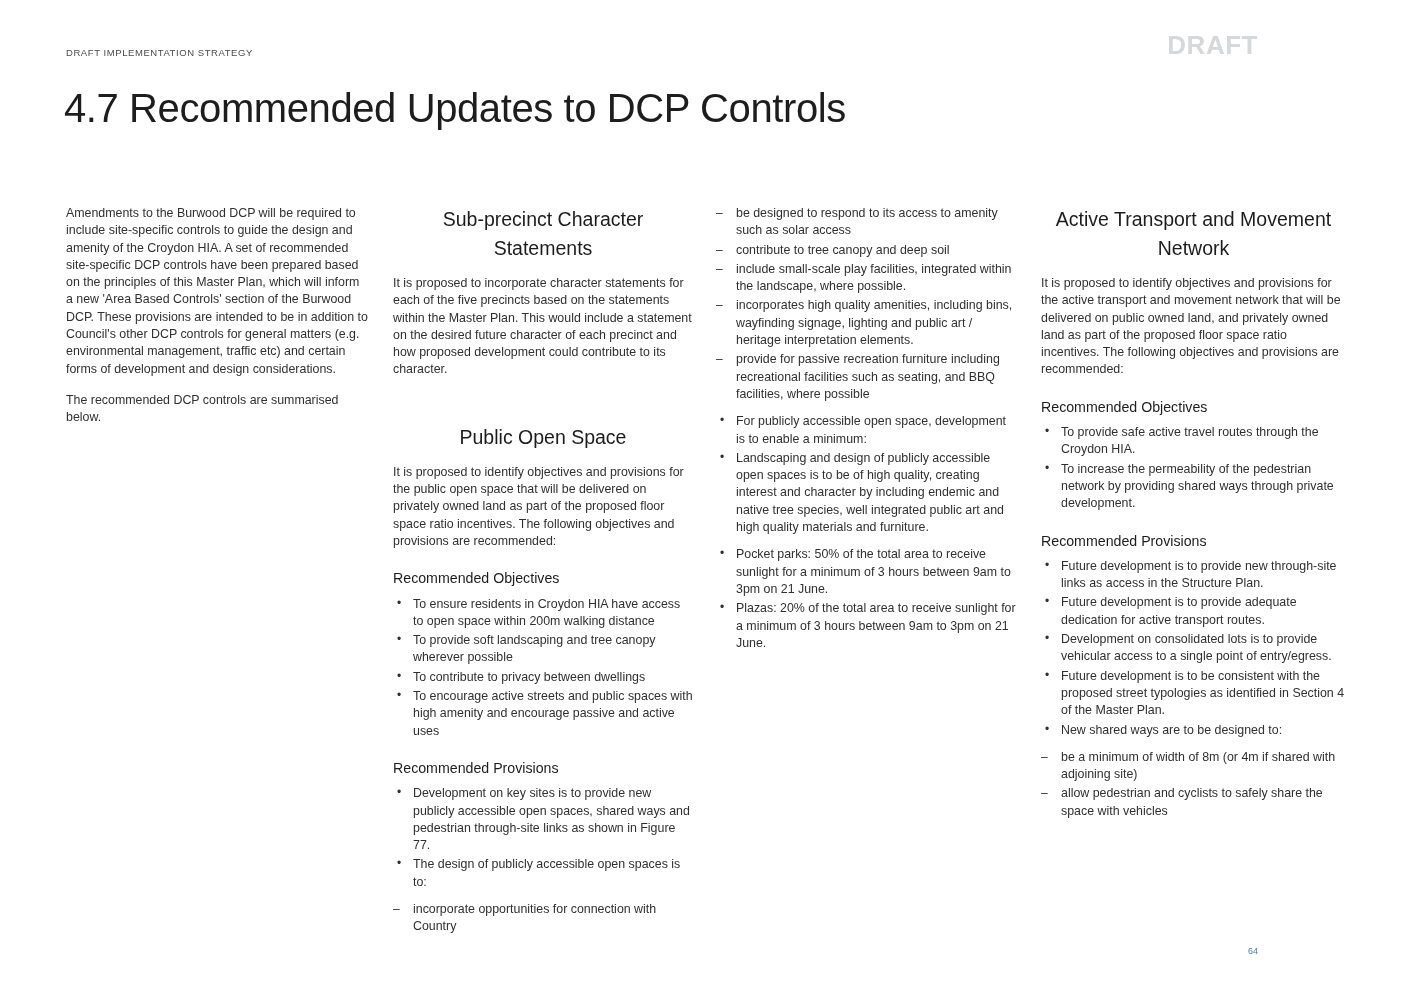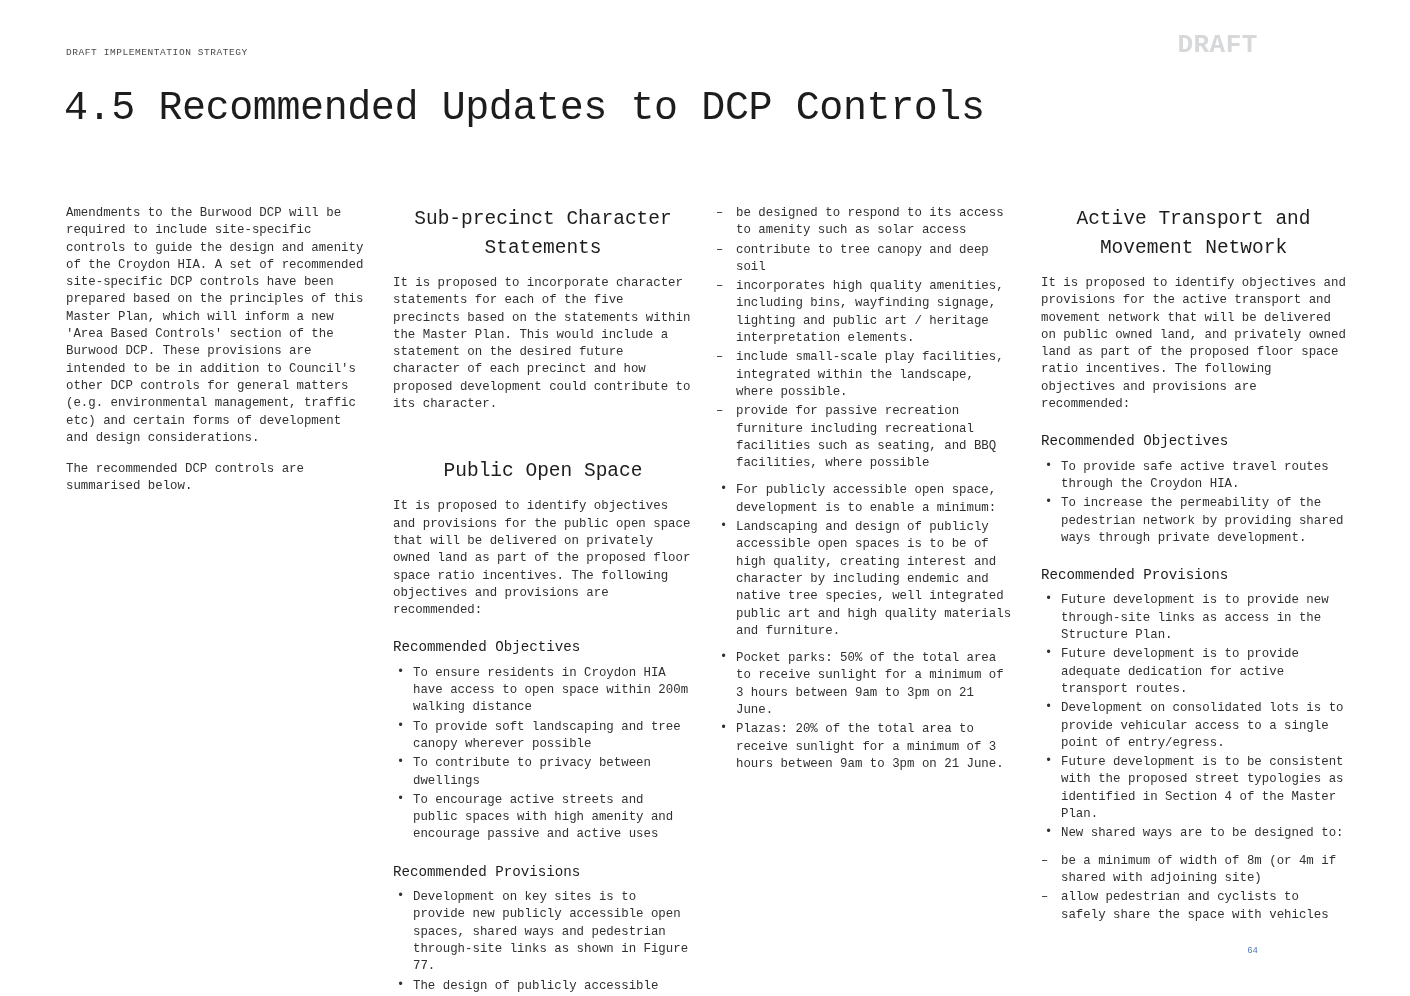--- a/index.html
+++ b/index.html
@@ -13,21 +13,20 @@
     font-family: "Liberation Sans", sans-serif;
     color: #2b2b2b;
     position: relative;
     overflow: hidden;
   }
   .page {
     position: relative;
     width: 1324px;
     height: 996px;
     box-sizing: border-box;
-    font-family: Liberation Mono, monospace;
   }
   .header-label {
     position: absolute;
     left: 66px;
     top: 47px;
     font-size: 9.5px;
     letter-spacing: 0.06em;
     color: #4a4a4a;
     text-transform: uppercase;
   }
@@ -138,21 +137,21 @@
     color: #4f7bb5;
   }
 </style>
 </head>
 <body>
 
 <div class="page">
 
   <div class="header-label">DRAFT IMPLEMENTATION STRATEGY</div>
   <div class="draft-watermark">DRAFT</div>
-  <div class="page-title">4.5 Recommended Updates to DCP Controls</div>
+  <div class="page-title">4.7 Recommended Updates to DCP Controls</div>
 
   <div class="columns">
 
     <div class="col col-1">
       <p class="para">Amendments to the Burwood DCP will be required to include site-specific controls to guide the design and amenity of the Croydon HIA. A set of recommended site-specific DCP controls have been prepared based on the principles of this Master Plan, which will inform a new  'Area Based Controls' section of the Burwood DCP. These provisions are intended to be in addition to Council's other DCP controls for general matters (e.g. environmental management, traffic etc) and certain forms of development and design considerations.</p>
       <p class="para">The recommended DCP controls are summarised below.</p>
     </div>
 
     <div class="col col-2">
       <h2 class="section">Sub-precinct Character Statements</h2>
@@ -178,22 +177,22 @@
       </ul>
       <ul class="dashes nested">
         <li>incorporate opportunities for connection with Country</li>
       </ul>
     </div>
 
     <div class="col col-3">
       <ul class="dashes nested">
         <li>be designed to respond to its access to amenity such as solar access</li>
         <li>contribute to tree canopy and deep soil</li>
+        <li>include small-scale play facilities, integrated within the landscape, where possible.</li>
         <li>incorporates high quality amenities, including bins, wayfinding signage, lighting and public art / heritage interpretation elements.</li>
-        <li>include small-scale play facilities, integrated within the landscape, where possible.</li>
         <li>provide for passive recreation furniture including recreational facilities such as seating, and BBQ facilities, where possible</li>
       </ul>
 
       <ul class="bullets">
         <li>For publicly accessible open space, development is to enable a minimum:</li>
         <li>Landscaping and design of publicly accessible open spaces is to be of high quality, creating interest and character by including endemic and native tree species, well integrated public art and high quality materials and furniture.</li>
       </ul>
 
       <ul class="bullets nested-bullet">
         <li>Pocket parks: 50% of the total area to receive sunlight for a minimum of 3 hours between 9am to 3pm on 21 June.</li>

